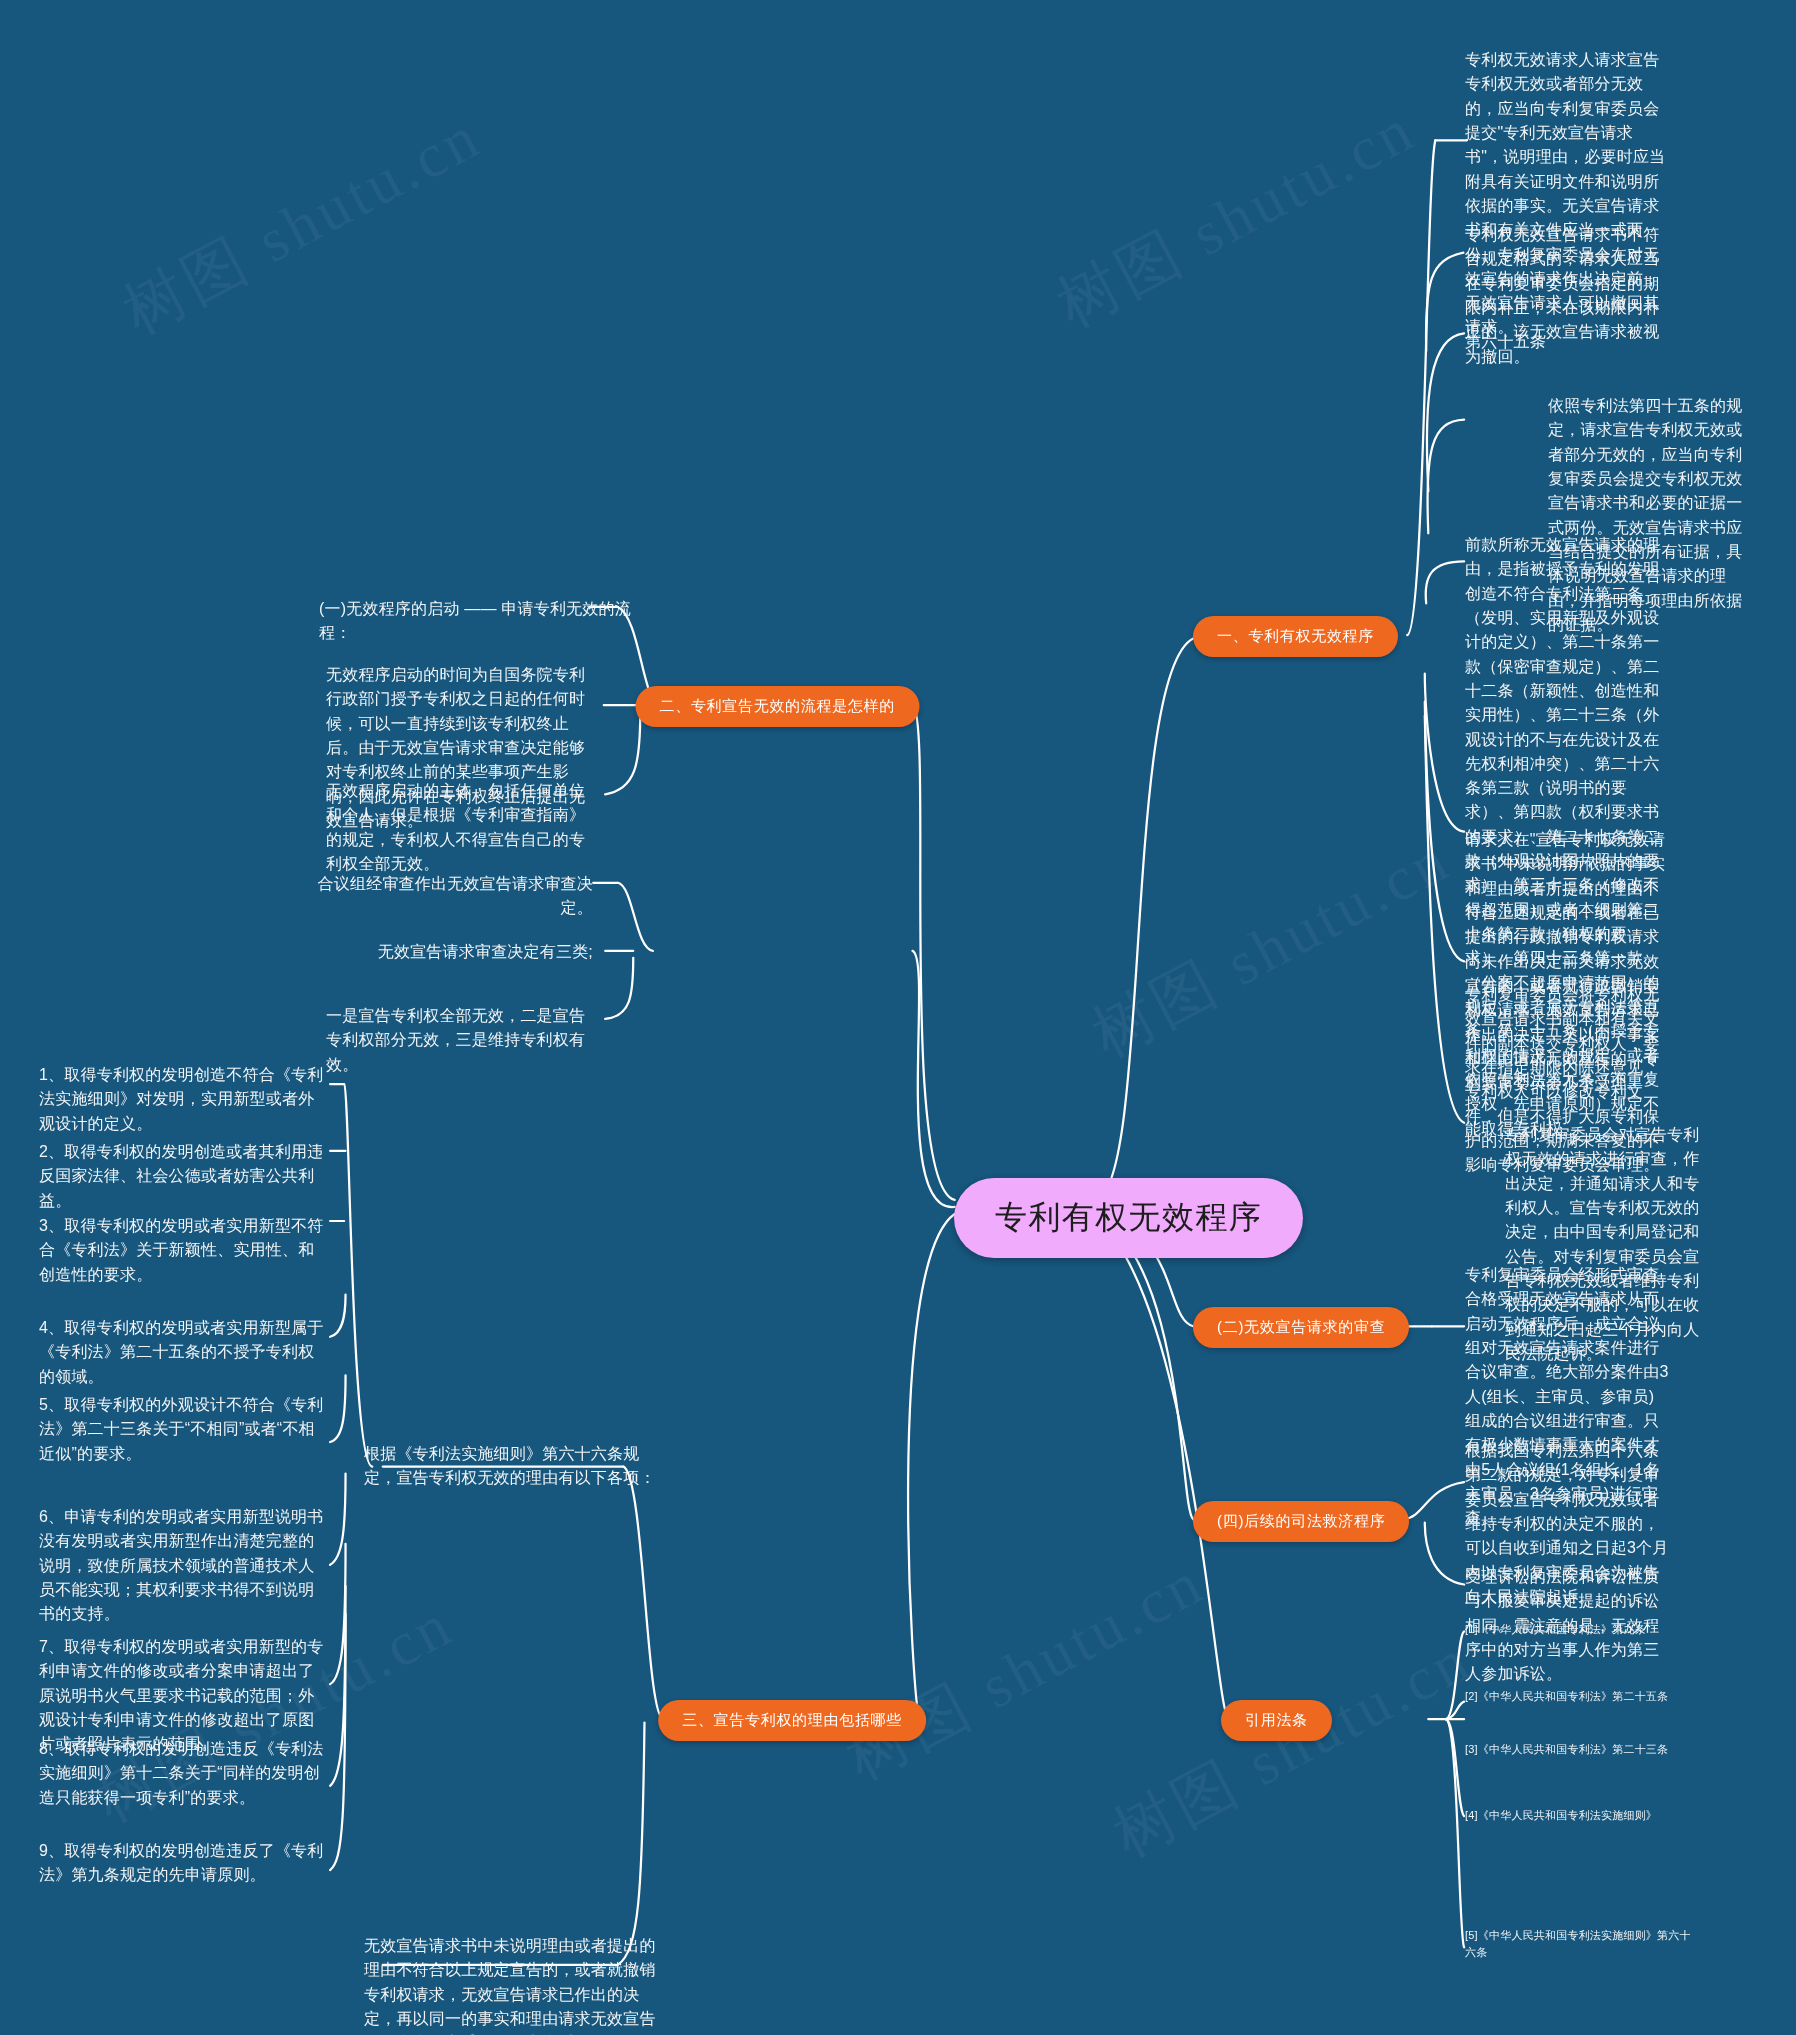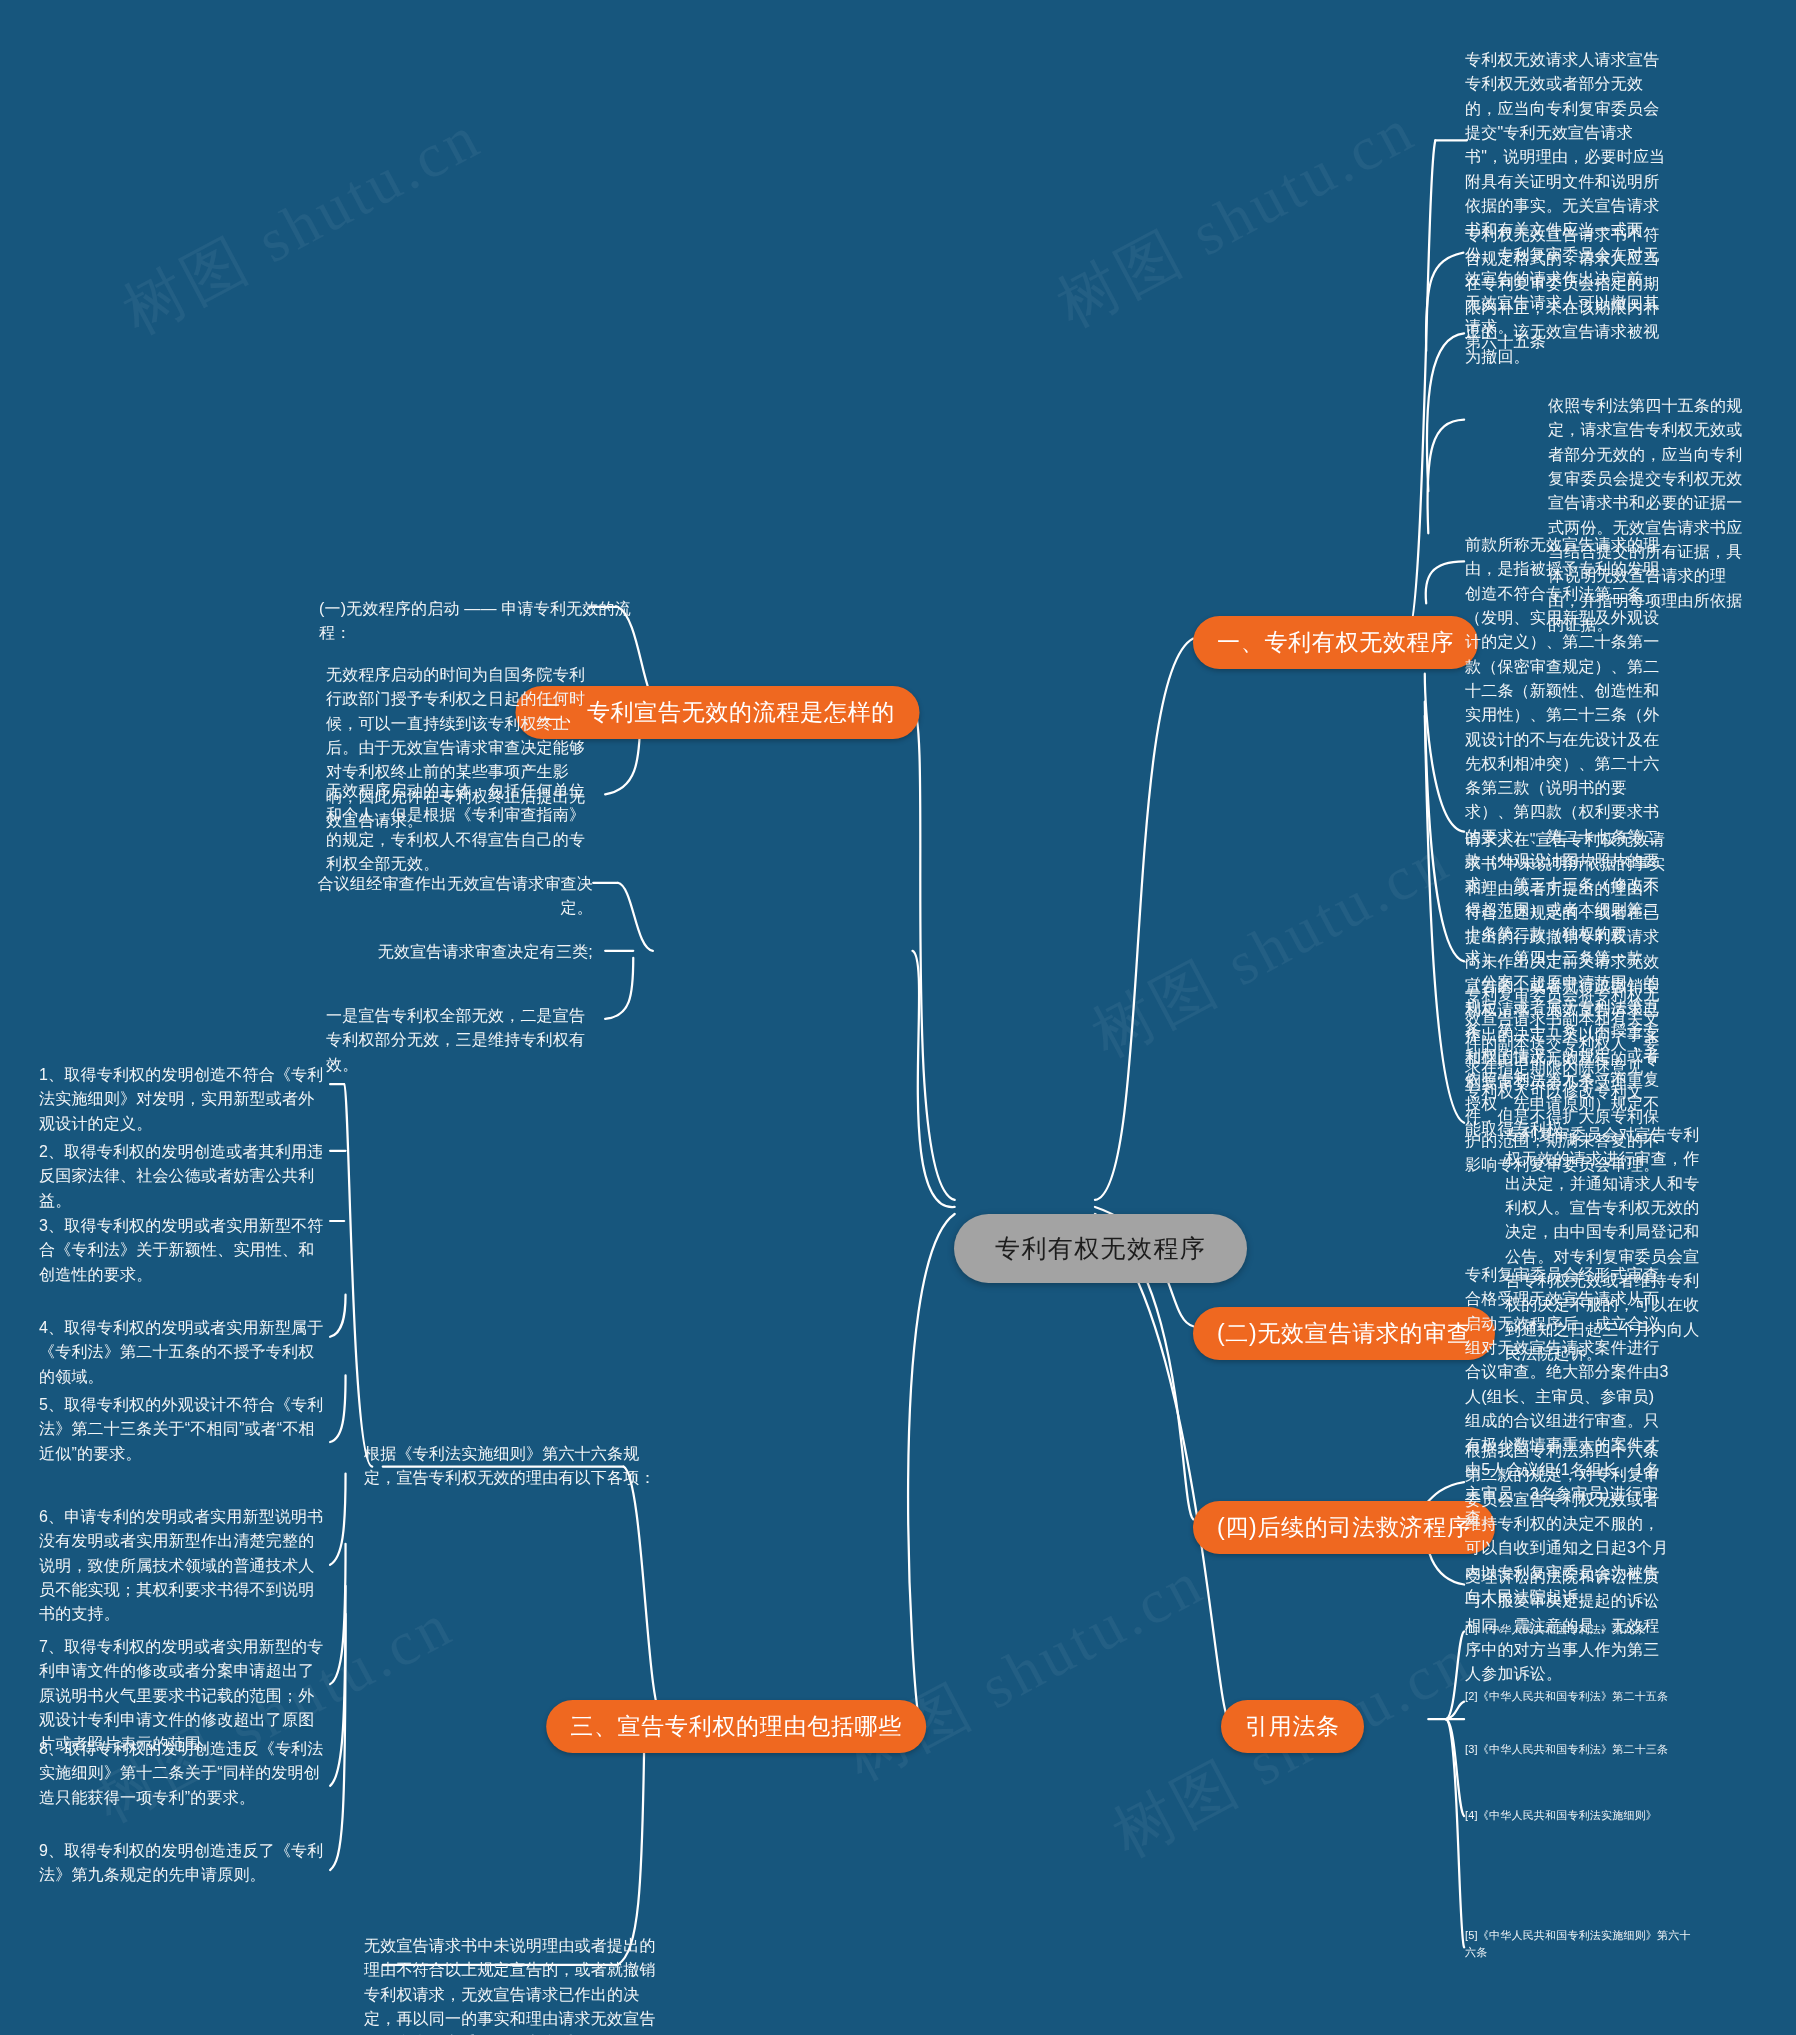--- a/index.html
+++ b/index.html
@@ -15,30 +15,29 @@
       letter-spacing:4.2px;pointer-events:none;user-select:none;
       font-family:"Liberation Serif","DejaVu Serif",serif;white-space:nowrap;}
 
   svg.links{position:absolute;left:0;top:0;width:1797px;height:2035px;
             pointer-events:none;}
 
   .node{position:absolute;box-sizing:border-box;}
 
   
   .root{
-    background:#a3a3a3;color:#1d1d1d;border-radius:42px;
-    padding:18px 41px;font-size:25px;letter-spacing:1.4px;white-space:nowrap;
+    background:#f0abfc;color:#1d1d1d;border-radius:42px;
+    padding:18px 41px;font-size:32px;letter-spacing:1.4px;white-space:nowrap;
     box-shadow:0 2.1px 7px rgba(0,0,0,.28);
-    margin-top:36px;
   }
 
   
   .branch{
     background:#ef6820;color:#ffffff;border-radius:28px;
-    padding:11.2px 24px;font-size:23px;white-space:nowrap;letter-spacing:0.7px;
+    padding:11.2px 24px;font-size:15px;white-space:nowrap;letter-spacing:0.7px;
     box-shadow:0 2.1px 5.6px rgba(0,0,0,.25);
   }
 
   
   .leaf{
     color:#f2f5f7;font-size:16px;line-height:1.52;
     letter-spacing:0.2px;
   }
   .leaf.r{text-align:right;}
   .leaf.l{text-align:left;}

